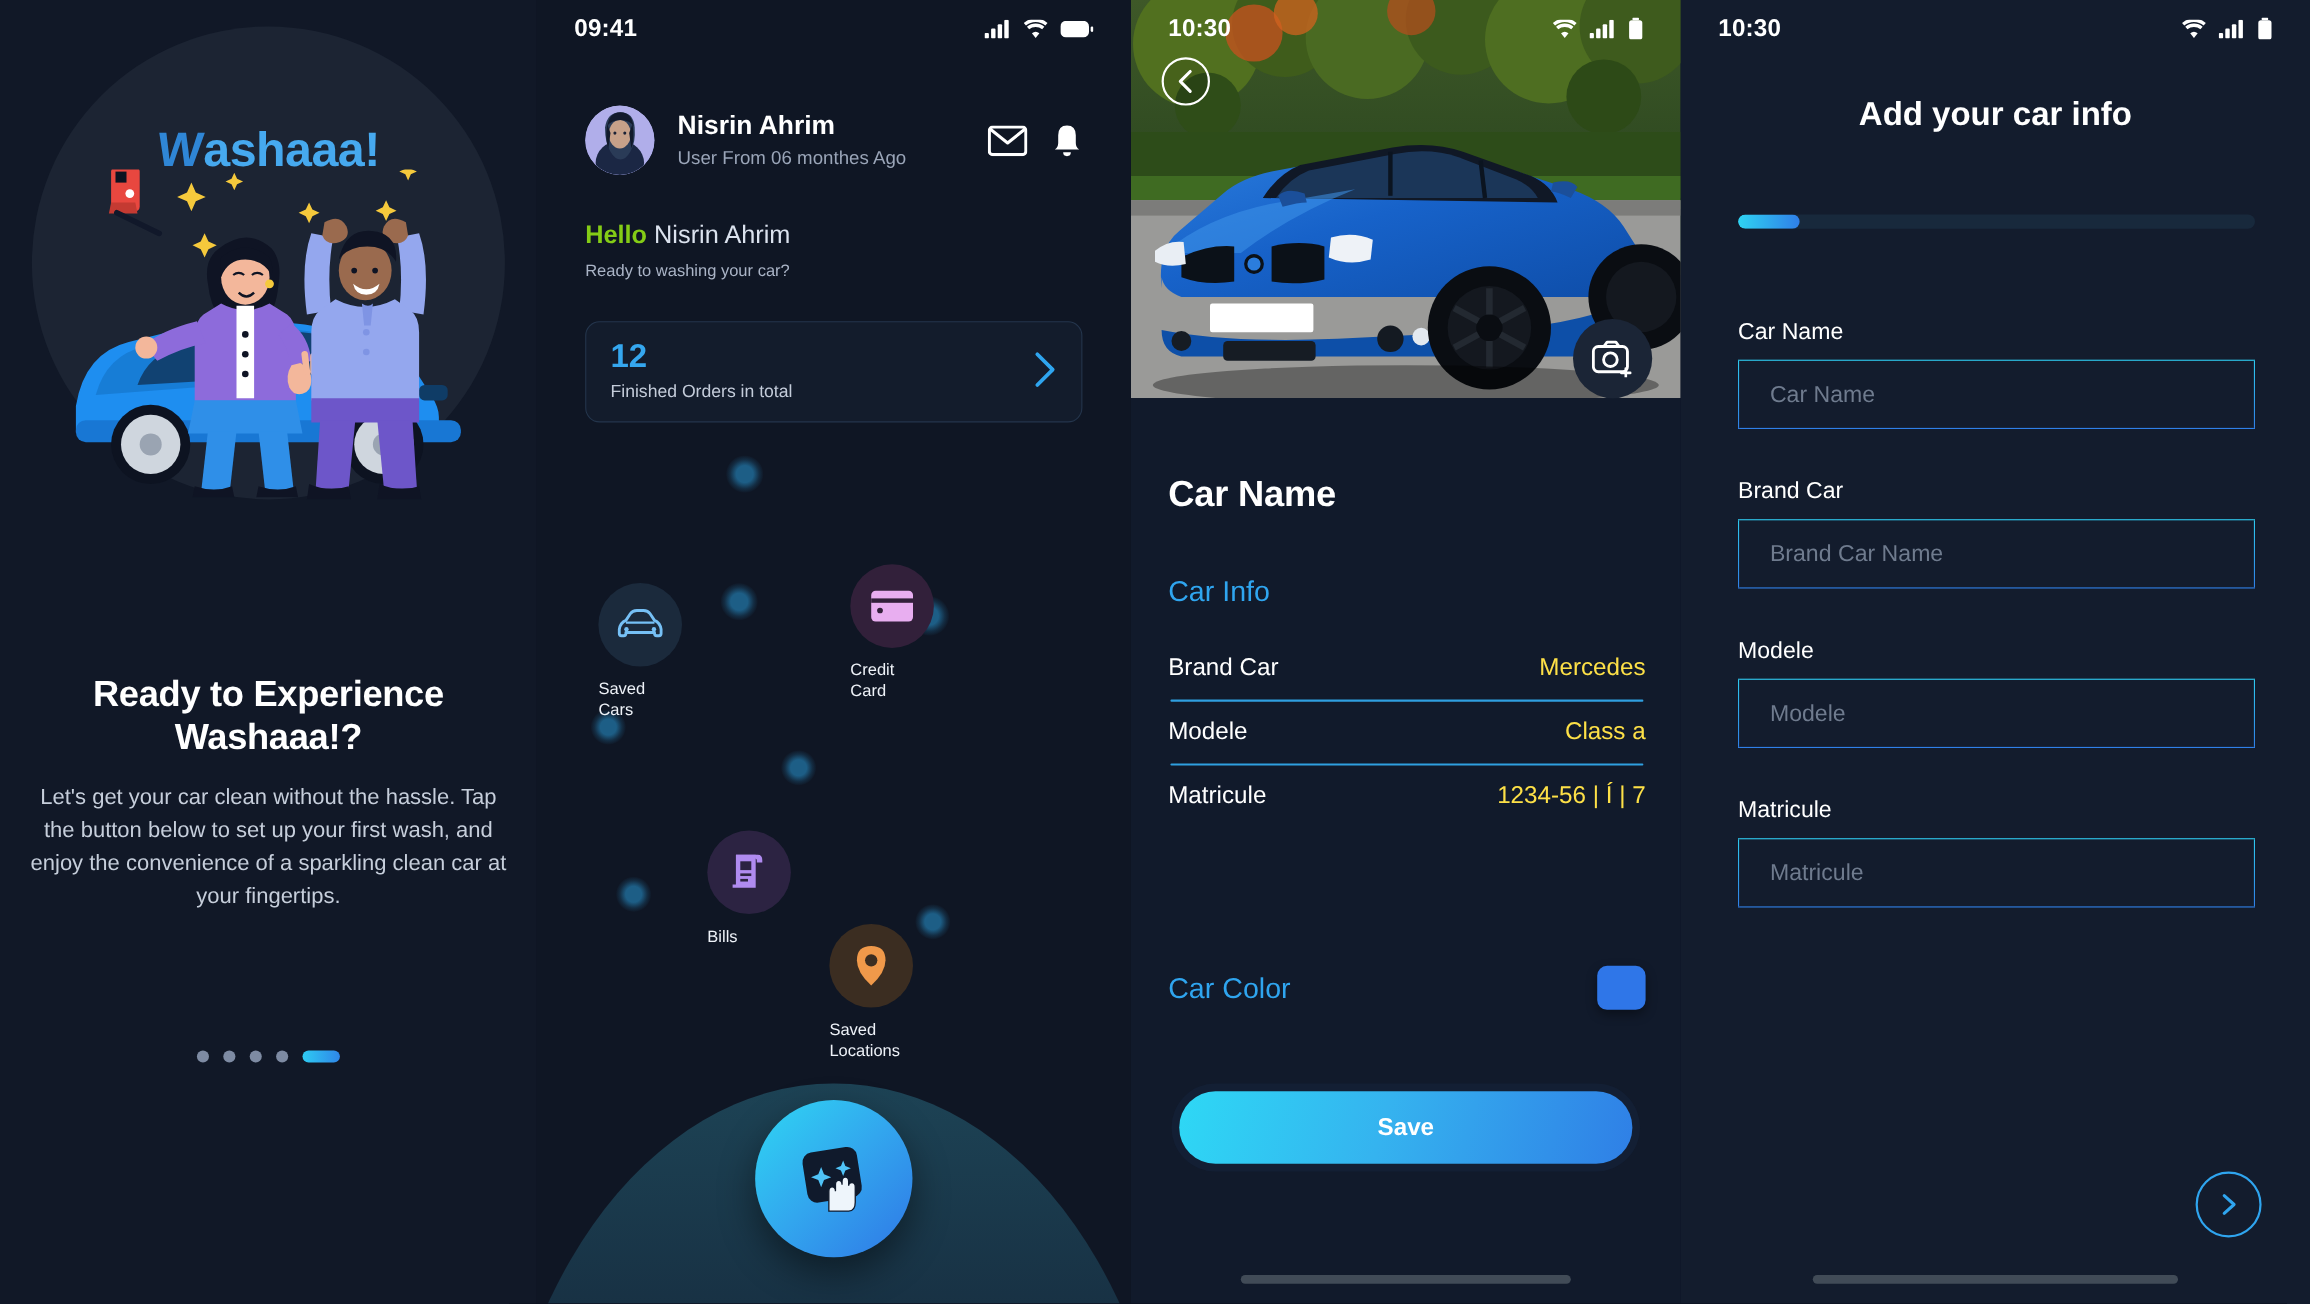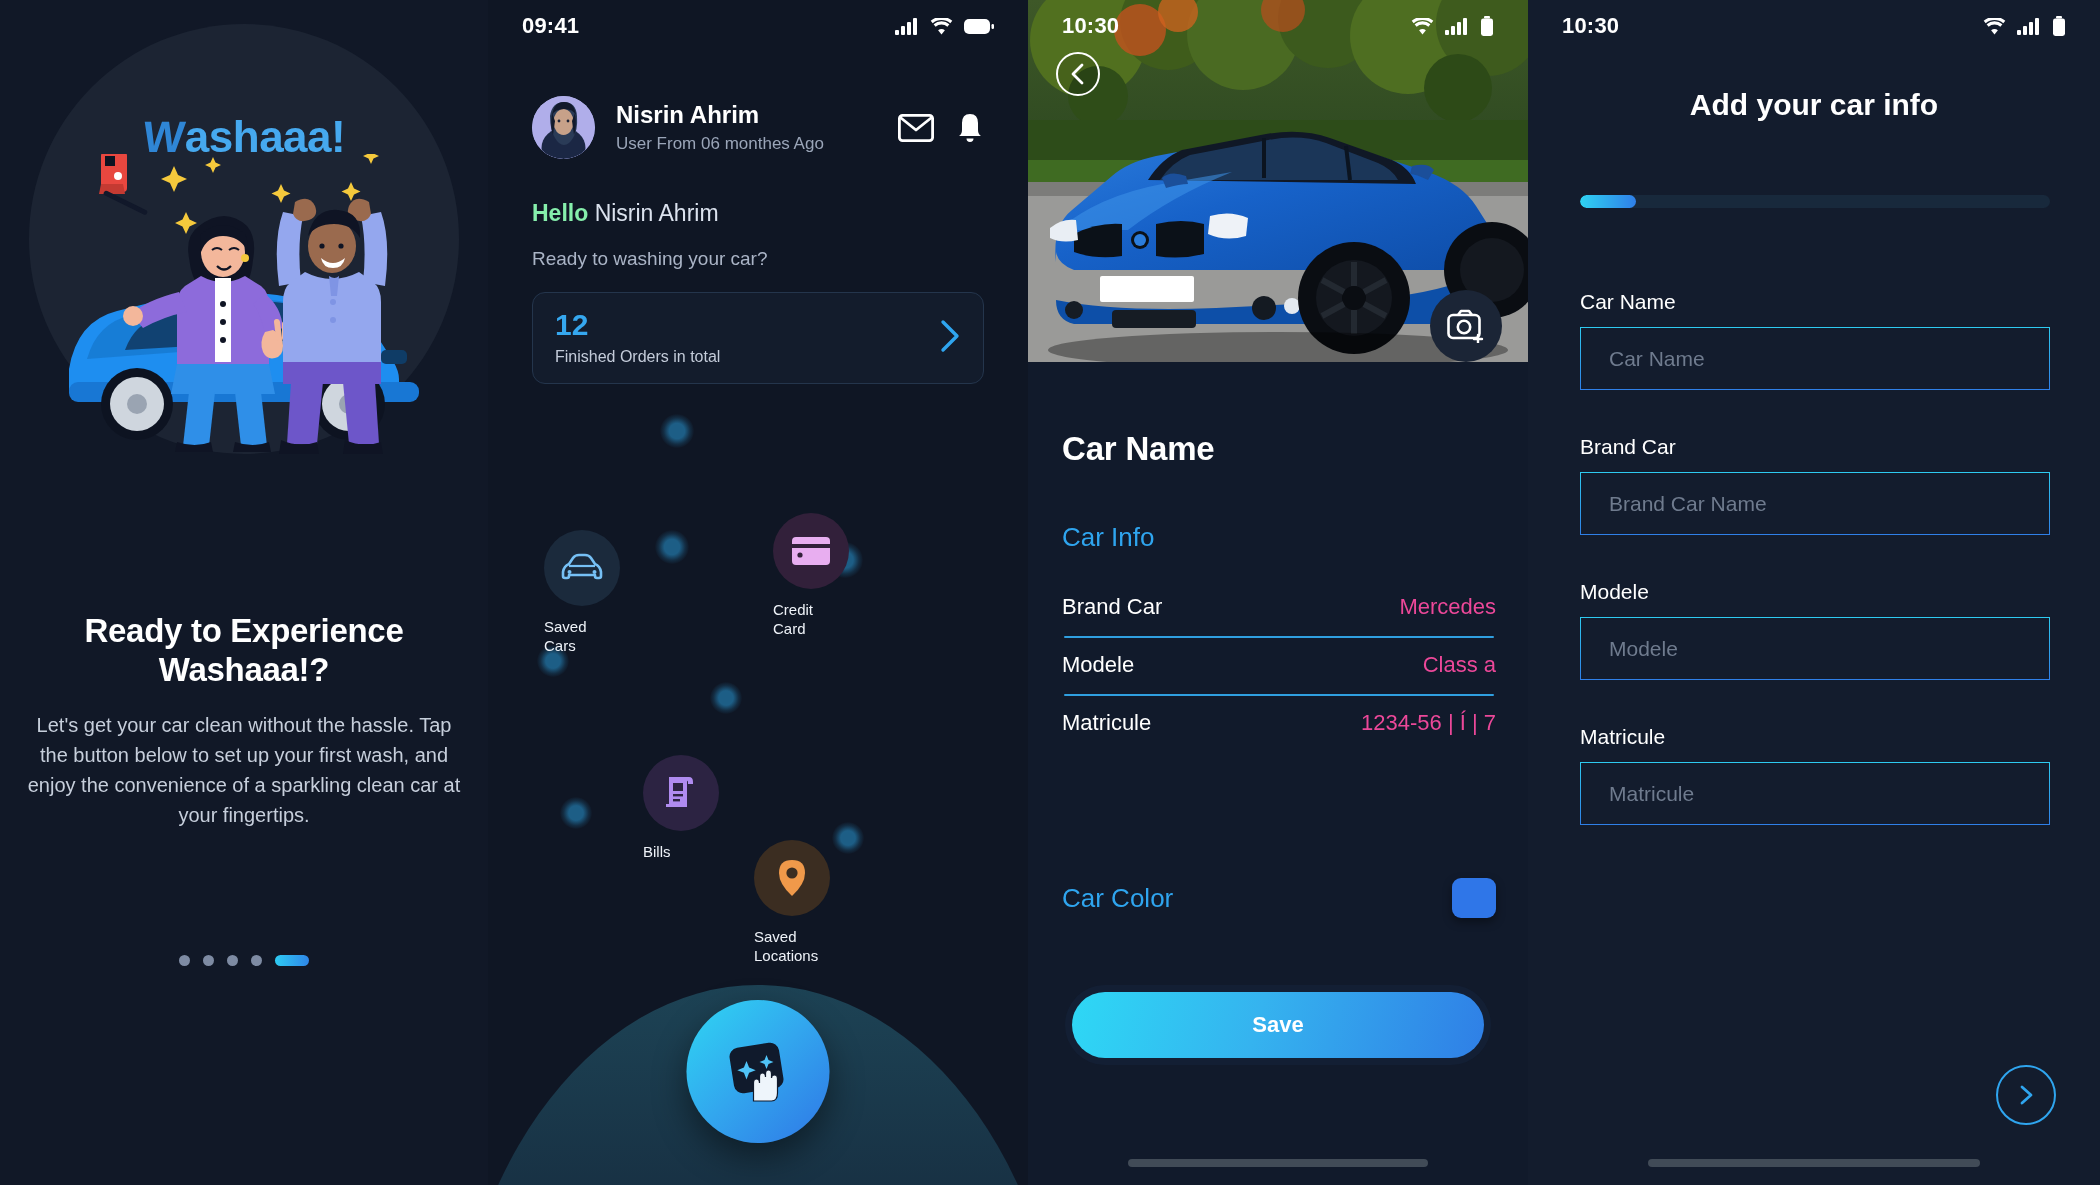--- a/index.html
+++ b/index.html
@@ -58,22 +58,22 @@
   .avatar { width:63px; height:63px; border-radius:50%; overflow:hidden;
     background:linear-gradient(160deg,#b6b2e8,#8f9ae0); flex-shrink:0; position:relative; }
   .avatar svg { position:absolute; inset:0; }
   .pr-text { margin-left:21px; flex:1; }
   .pr-name { color:#fff; font-size:24px; font-weight:700; line-height:1.2; }
   .pr-sub { color:#9aa5b8; font-size:17px; margin-top:4px; }
   .pr-icons { display:flex; align-items:center; gap:22px; }
   .pr-icons svg { display:block; cursor:pointer; }
 
   .greet { position:absolute; top:200px; left:44px; color:#dbe2ee; font-size:23px; }
-  .greet b { color:#86efac; font-weight:700; }
-  .greet-sub { position:absolute; top:248px; left:44px; color:#aab4c6; font-size:19px; }
+  .greet b { color:#84cc16; font-weight:700; }
+  .greet-sub { position:absolute; top:238px; left:44px; color:#aab4c6; font-size:15px; }
 
   .orders-card { position:absolute; top:292px; left:44px; right:44px; height:92px;
     border:1px solid #24354c; border-radius:13px; background:#131c2c; cursor:pointer;
     display:flex; align-items:center; padding:0 22px; }
   .orders-num { color:#35a7ef; font-size:30px; font-weight:700; line-height:1; }
   .orders-lbl { color:#c4ccda; font-size:16px; margin-top:8px; }
   .orders-arrow { margin-left:auto; }
 
   .bubbles { position:absolute; inset:0; pointer-events:none; }
   .bub { position:absolute; border-radius:50%;
@@ -101,21 +101,21 @@
 
   .p3-title { position:absolute; top:430px; left:34px; color:#fff;
     font-size:33px; font-weight:700; letter-spacing:-.2px; }
   .p3-sec { position:absolute; top:522px; left:34px; color:#2fa5ef;
     font-size:26px; font-weight:400; }
 
   .info-rows { position:absolute; top:580px; left:34px; right:32px; }
   .info-row { display:flex; align-items:baseline; justify-content:space-between;
     padding:14px 0 16px; }
   .info-k { color:#fff; font-size:22px; font-weight:400; }
-  .info-v { color:#ec4899; font-size:22px; font-weight:400; }
+  .info-v { color:#fde047; font-size:22px; font-weight:400; }
   .info-sep { height:2px; background:#2f9fe0; margin:0 2px; border-radius:2px; }
 
   .color-row { position:absolute; top:878px; left:34px; right:32px;
     display:flex; align-items:center; justify-content:space-between; }
   .color-lbl { color:#2fa5ef; font-size:26px; }
   .color-sw { width:44px; height:40px; border-radius:9px; background:#2f76e8;
     cursor:pointer; box-shadow:0 4px 10px rgba(0,0,0,.4); }
   .p3 .btn-primary { top:992px; left:44px; right:44px; }
 
   .home-ind { position:absolute; bottom:18px; height:8px; border-radius:5px;

